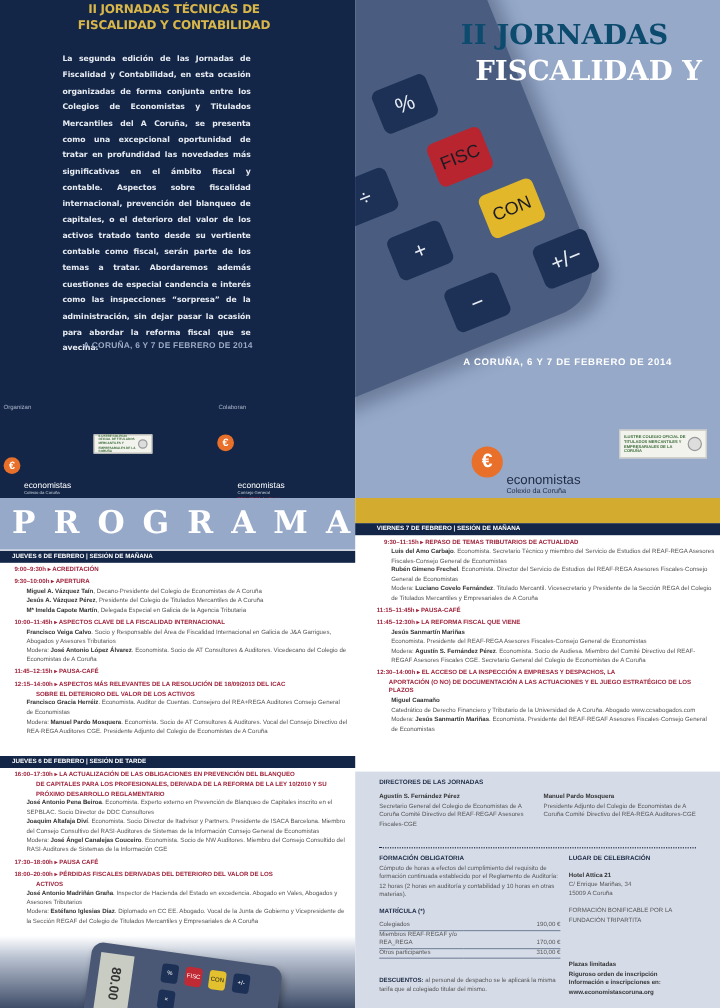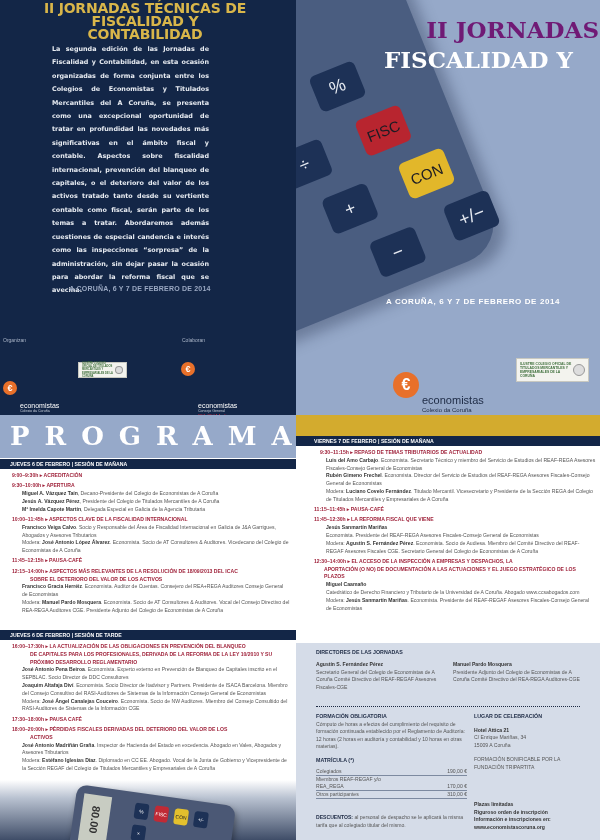--- a/index.html
+++ b/index.html
@@ -1,43 +1,43 @@
 <!DOCTYPE html>
 <html><head>
 <meta charset="utf-8">
 <style>
   * { box-sizing: border-box; margin: 0; padding: 0; }
   html, body { width: 600px; height: 840px; overflow: hidden; background: #fff; }
   body { position: relative; font-family: "Liberation Sans", sans-serif; }
 
   
   .tl { position: absolute; left: 0; top: 0; width: 296px; height: 415px; background: #132647; }
-  .tl-title { position: absolute; left: 40px; top: 2px; width: 210px; text-align: center; color: #d9b64a; font-family: "DejaVu Sans", sans-serif; font-weight: bold; font-size: 14px; line-height: 13px; letter-spacing: -0.2px; }
+  .tl-title { position: absolute; left: 40px; top: 2px; width: 210px; text-align: center; color: #d9b64a; font-family: "DejaVu Sans", sans-serif; font-weight: bold; font-size: 10px; line-height: 13px; letter-spacing: -0.2px; }
   .tl-body { position: absolute; left: 52px; top: 43px; width: 157px; color: #e8ecf2; font-family: "DejaVu Sans", sans-serif; font-weight: bold; font-size: 6.4px; line-height: 13.4px; text-align: justify; }
   .tl-date { position: absolute; left: 40px; top: 285px; width: 200px; text-align: center; color: #9aa8c2; font-size: 7px; font-weight: bold; letter-spacing: 0.2px; }
   .tl-org-label { position: absolute; left: 3px; top: 337px; color: #aab5c8; font-size: 5px; }
   .tl-col-label { position: absolute; left: 182px; top: 337px; color: #aab5c8; font-size: 5px; }
   .logo-econ { position: absolute; display: flex; align-items: center; gap: 3px; }
   .logo-e { width: 14px; height: 14px; border-radius: 50%; background: #e8702a; color: #fff; font-size: 9px; font-weight: bold; display: flex; align-items: center; justify-content: center; }
   .logo-text { color: #fff; font-size: 7px; line-height: 7px; margin-top: 40px; }
   .logo-sub { color: #c8d0dc; font-size: 3.6px; line-height: 5px; }
   .logo-red { color: #d2233c; font-size: 3.6px; line-height: 5px; }
   .logo-box { position: absolute; background: #f3f3ee; border: 1px solid #c8c8c0; display: flex; align-items: center; justify-content: space-between; padding: 1px 3px; }
   .logo-box .txt { color: #3d6e3a; font-size: 2.6px; line-height: 3.2px; font-weight: bold; }
   .logo-box .seal { width: 8px; height: 8px; border-radius: 50%; border: 1px solid #999; background: #ddd; }
 
   
   .tr { position: absolute; left: 296px; top: 0; width: 304px; height: 415px; background: #96a9c9; overflow: hidden; }
   .calc { position: absolute; left: -170px; top: -60px; width: 320px; height: 380px; background: #4a5d80; border-radius: 40px; transform: rotate(-22deg); box-shadow: 8px 10px 14px rgba(30,40,70,0.35); }
   .key { position: absolute; width: 48px; height: 38px; border-radius: 6px; background: #1d3156; color: #e8ecf3; font-size: 18px; display: flex; align-items: center; justify-content: center; }
   .key.red { background: #b8252f; color: #1b1b24; font-size: 15px; }
   .key.yel { background: #e2b72a; color: #1b1b24; font-size: 15px; }
   .tr-title { position: absolute; left: 88px; top: 15px; width: 215px; font-family: "DejaVu Serif", serif; font-weight: bold; font-size: 23px; line-height: 30px; letter-spacing: 0px; }
-  .tr-title .dark { color: #701a75; display: block; text-align: right; }
-  .tr-title .light { color: #ffffff; display: block; }
+  .tr-title .dark { color: #0c4a6e; display: block; }
+  .tr-title .light { color: #ffffff; display: block; margin-left: 12px; }
   .tr-date { position: absolute; left: 90px; top: 297px; color: #ffffff; font-size: 8px; font-weight: bold; letter-spacing: 0.6px; }
   .tr-logo-econ { left: 97px; top: 355px; }
   .tr-logo-econ .logo-e { width: 26px; height: 26px; font-size: 16px; }
   .tr-logo-econ .logo-text { color: #1d2a44; font-size: 11px; line-height: 11px; }
   .tr-logo-econ .logo-sub { color: #1d2a44; font-size: 6px; line-height: 8px; }
 
   
   .prog-band { position: absolute; left: 0; top: 415px; width: 296px; height: 43px; background: #96a9c9; }
   .prog-title { position: absolute; left: 10px; top: 0px; color: #fff; font-family: "DejaVu Serif", serif; font-weight: bold; font-size: 26px; letter-spacing: 15px; line-height: 42px; }
   .yel-band { position: absolute; left: 296px; top: 415px; width: 304px; height: 21px; background: #d3ab2e; }

